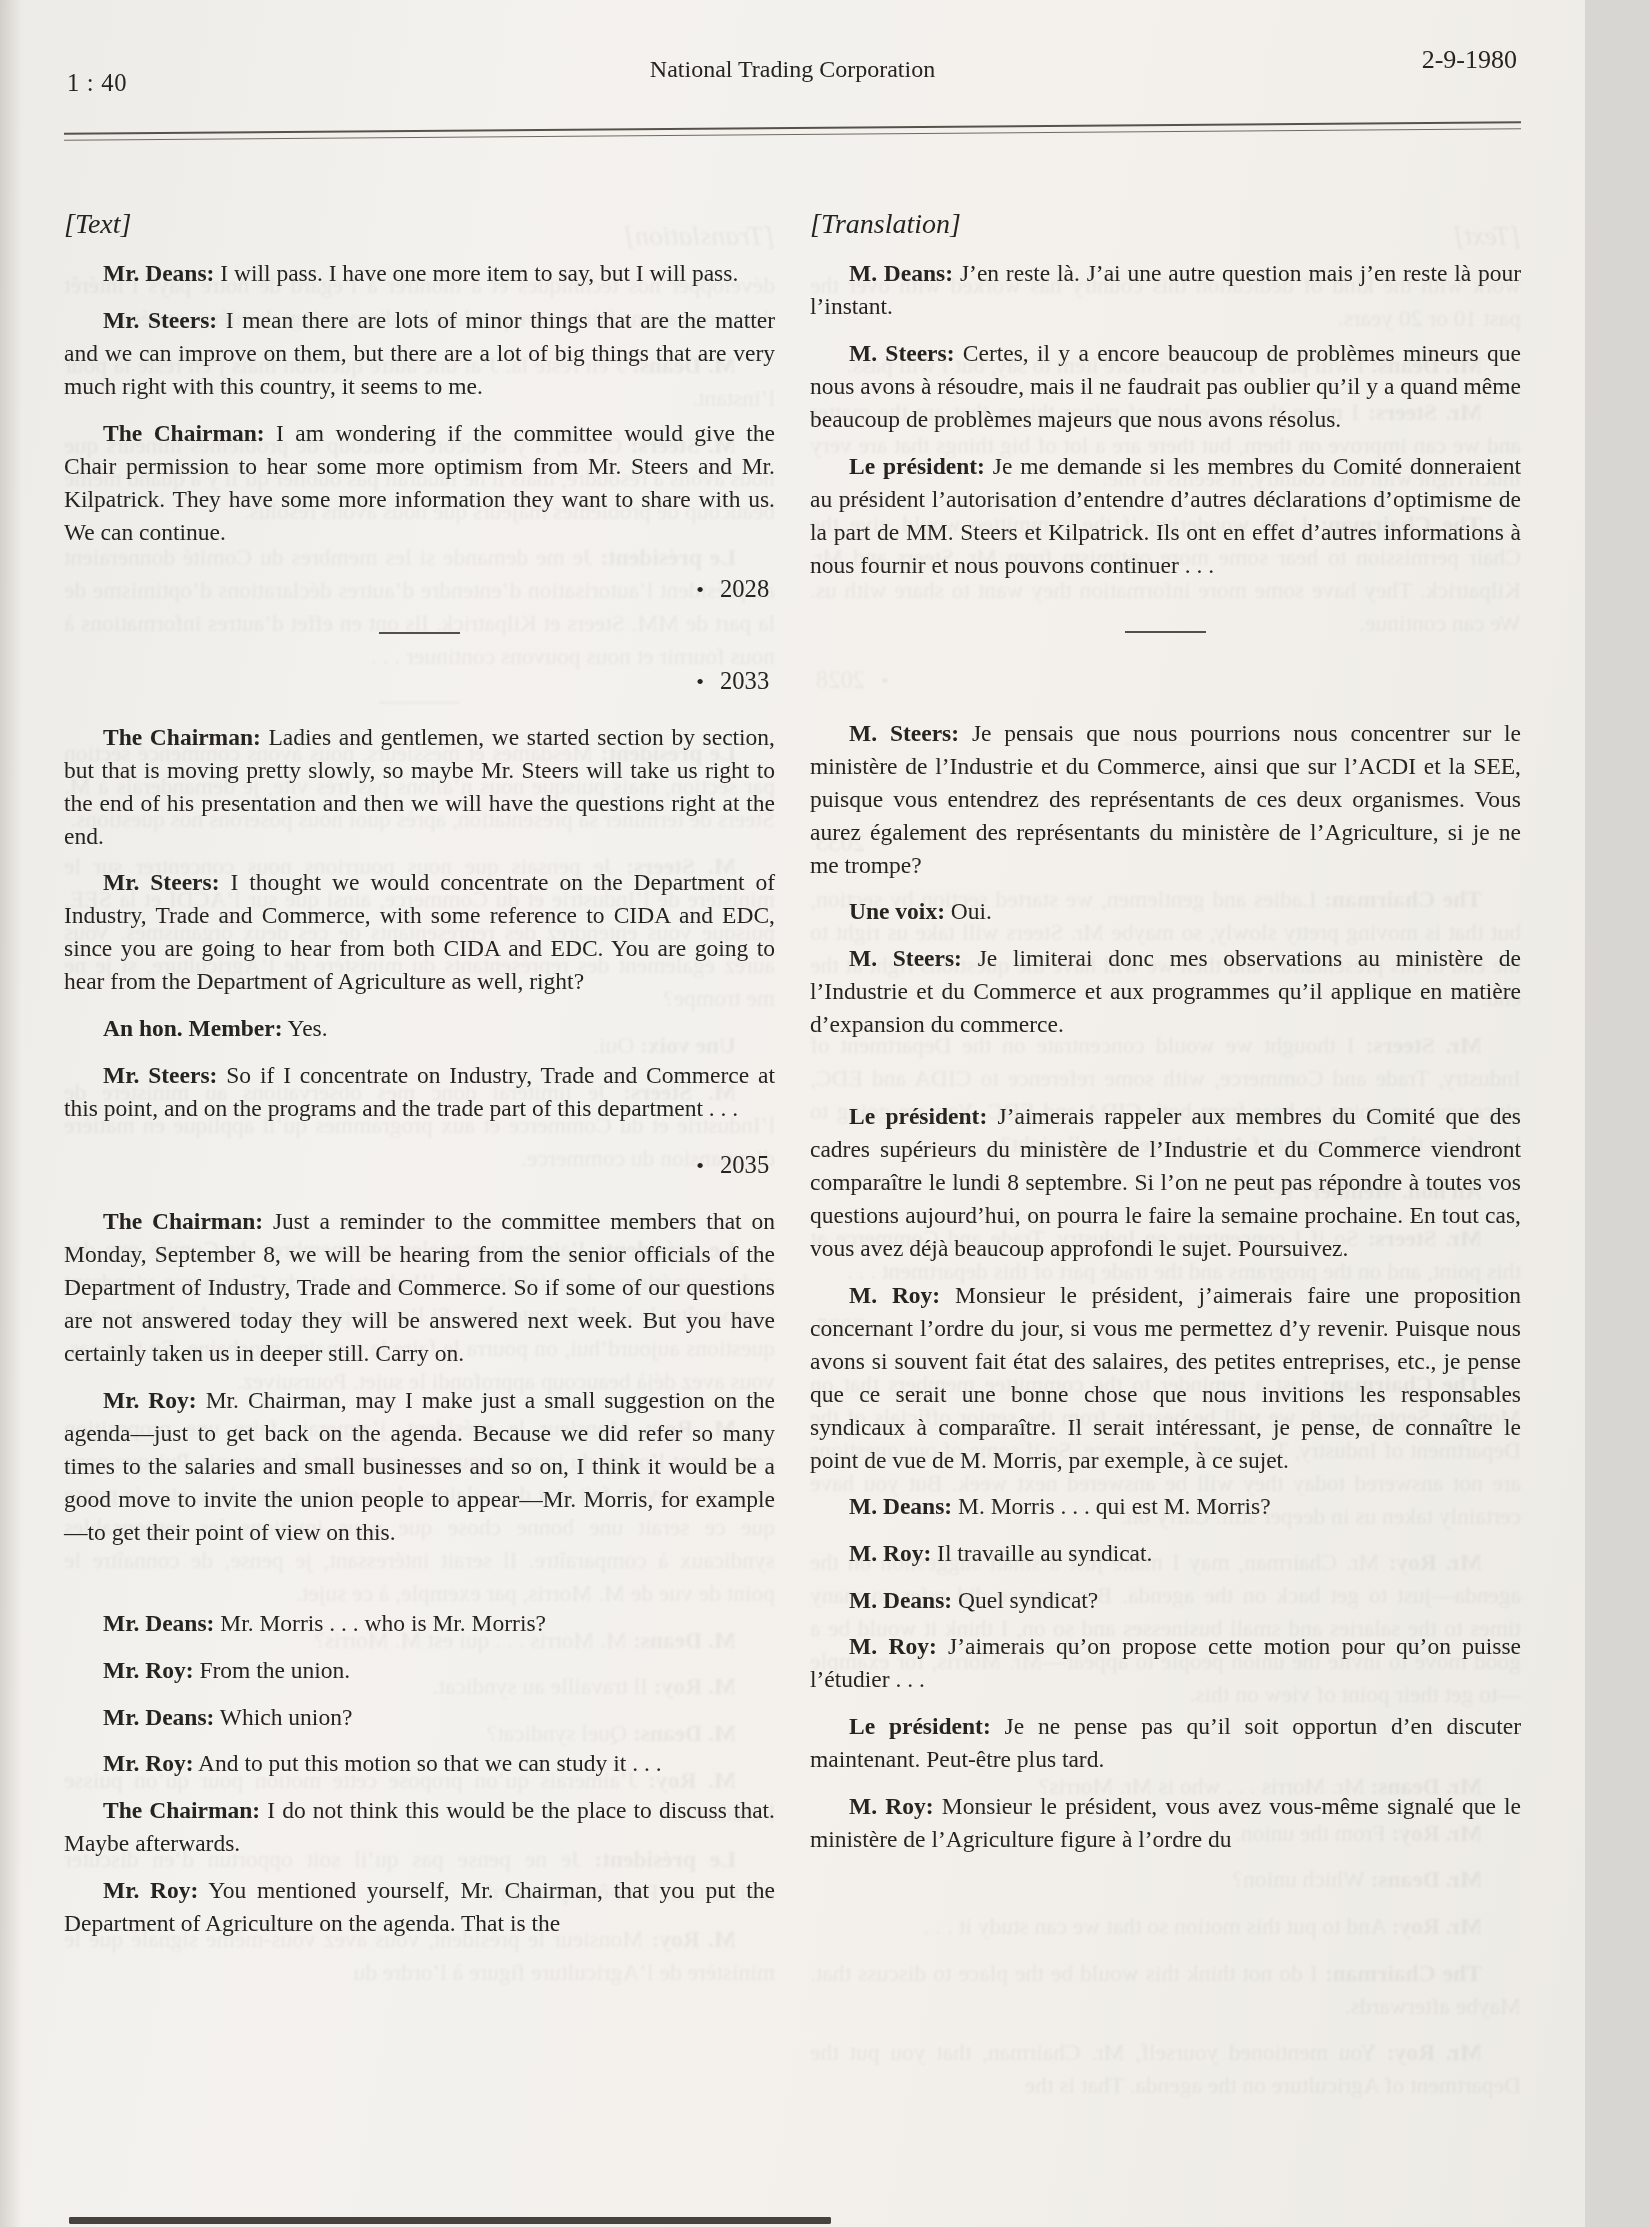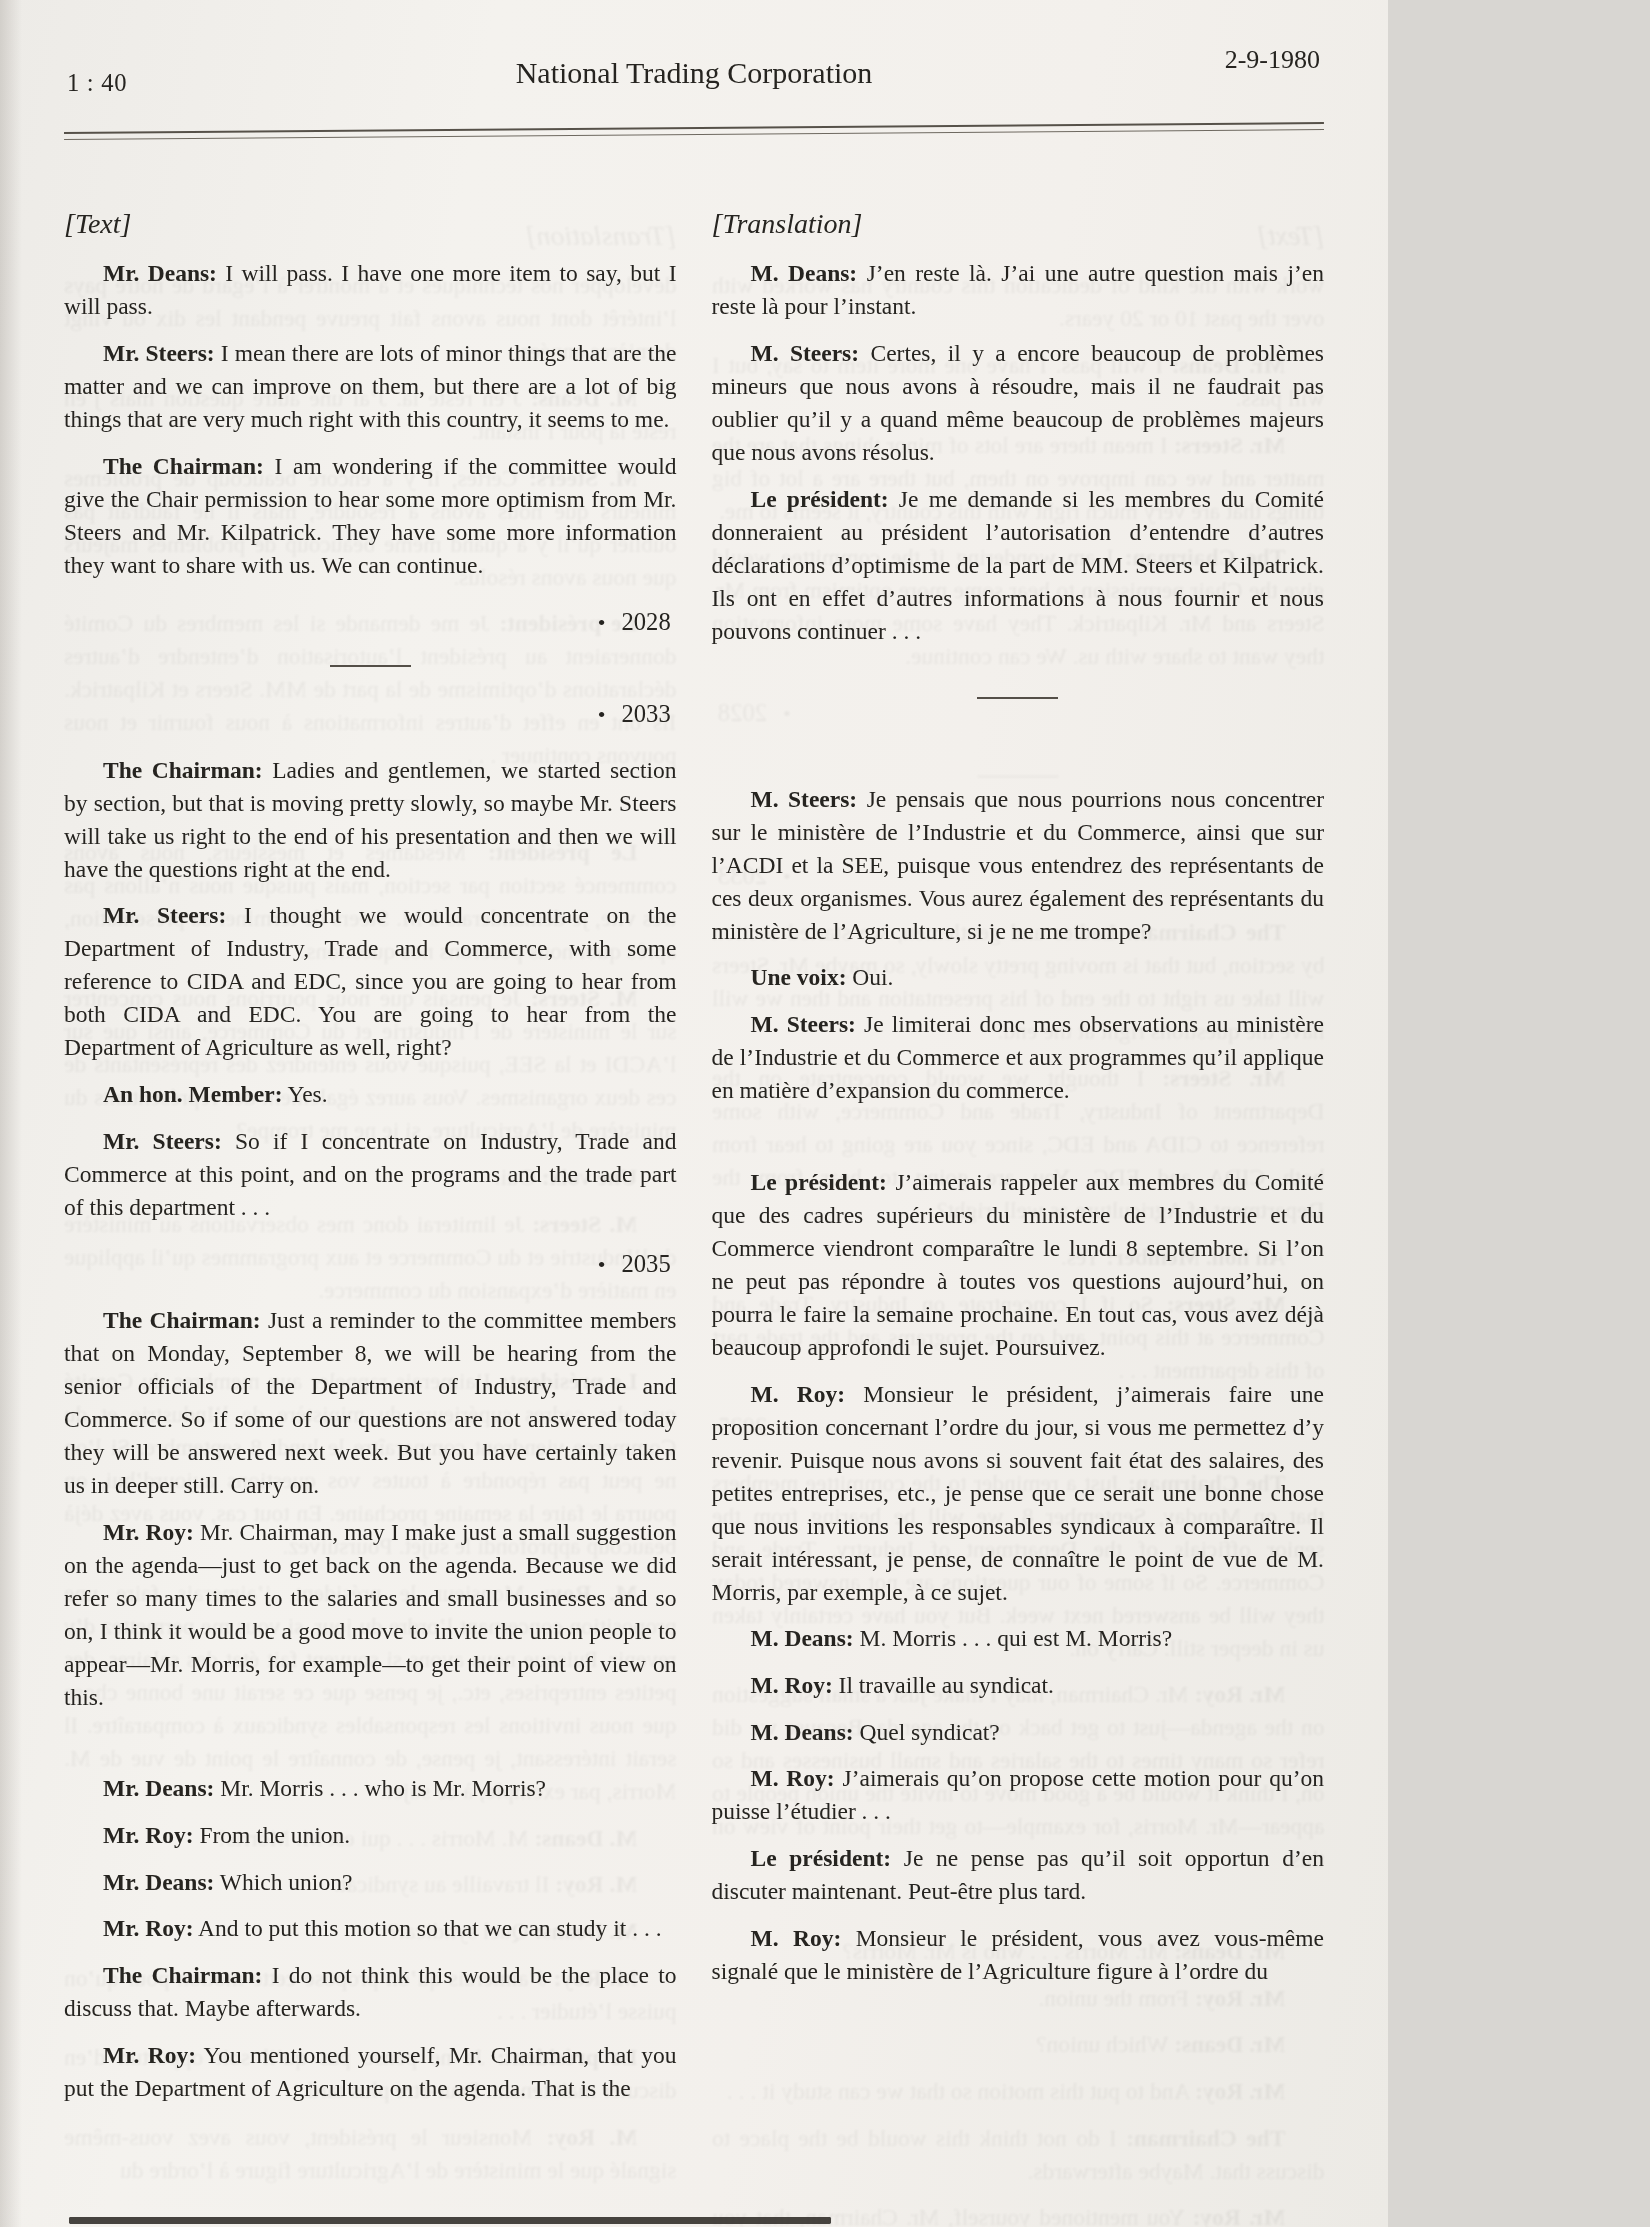--- a/index.html
+++ b/index.html
@@ -1,25 +1,25 @@
 <!DOCTYPE html>
 <html style="font-size:11.6px"><head>
 <meta charset="utf-8">
 <style>
   html,body{margin:0;padding:0;background:#d8d6d2;}
   .page{
-    position:relative;width:1388px;height:2227px;overflow:hidden;
+    position:relative;width:1585px;height:2227px;overflow:hidden;
     background:linear-gradient(100deg,#edebe7 0%,#f4f2ee 28%,#f3f0ec 62%,#eceae5 100%);
     font-family:"Liberation Serif","DejaVu Serif",serif;
     color:#262420;
   }
   .edge-shade{position:absolute;left:0;top:0;bottom:0;width:22px;
     background:linear-gradient(to right,rgba(70,60,50,.16),rgba(70,60,50,0));}
   .page-ref{position:absolute;top:69px;left:67px;font-size:24.6px;letter-spacing:0.7px;}
-  .header-title{position:absolute;top:56px;left:0;right:0;text-align:center;font-size:30px;}
+  .header-title{position:absolute;top:56px;left:0;right:0;text-align:center;font-size:24px;}
   .header-date{position:absolute;top:45px;right:68px;font-size:26px;}
   .header-rule{position:absolute;top:127px;left:64px;right:64px;height:5px;
     border-top:2.9px solid #565149;border-bottom:1.4px solid #6e6960;transform:rotate(-0.45deg);}
   .columns{position:absolute;top:208px;left:64px;right:64px;display:flex;gap:35px;}
   .column{flex:1;position:relative;}
   .col-inner{position:relative;z-index:1;}
   .ghost{position:absolute;inset:0;z-index:0;transform:scaleX(-1) translateY(11.6px);
     opacity:.055;filter:blur(1px);pointer-events:none;}
   .col-marker{font-style:italic;font-size:28px;margin:0 0 17.4px 0;}
   .para{font-size:23.5px;line-height:33px;text-align:justify;margin:0 0 13.7px 0;}

